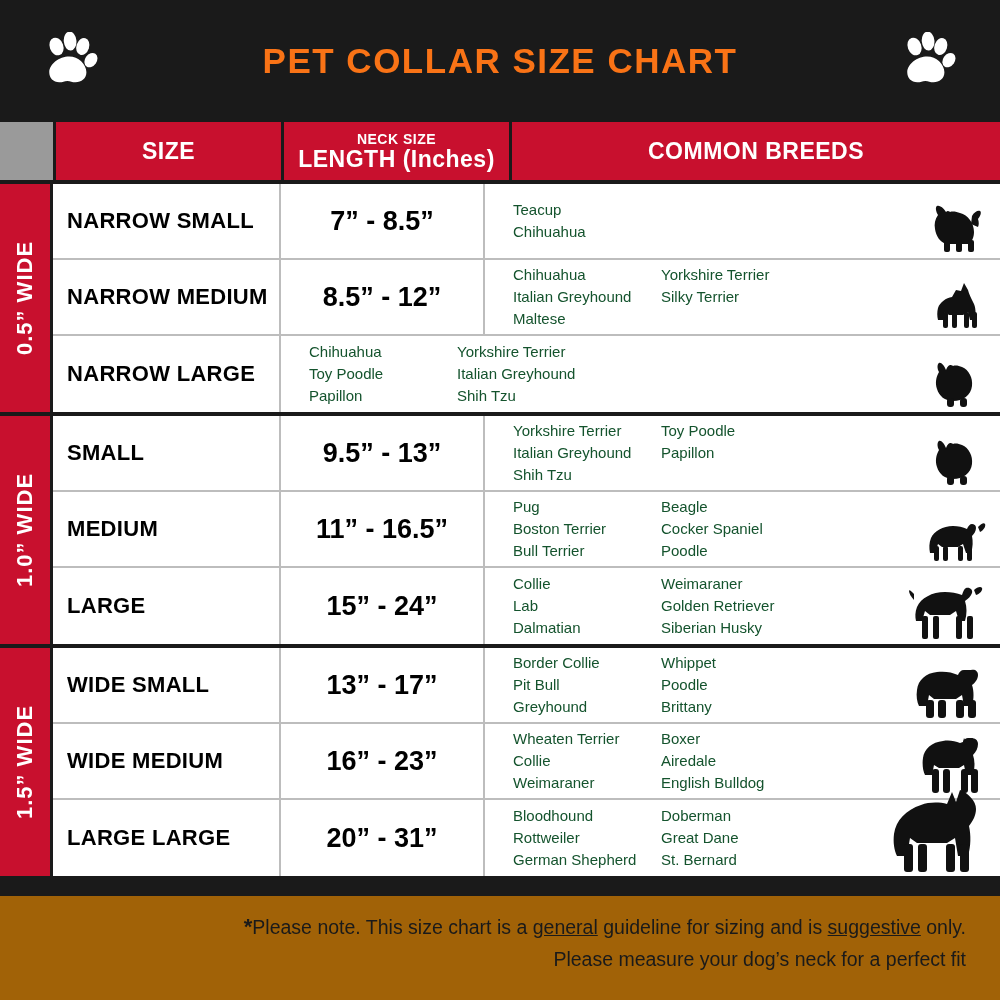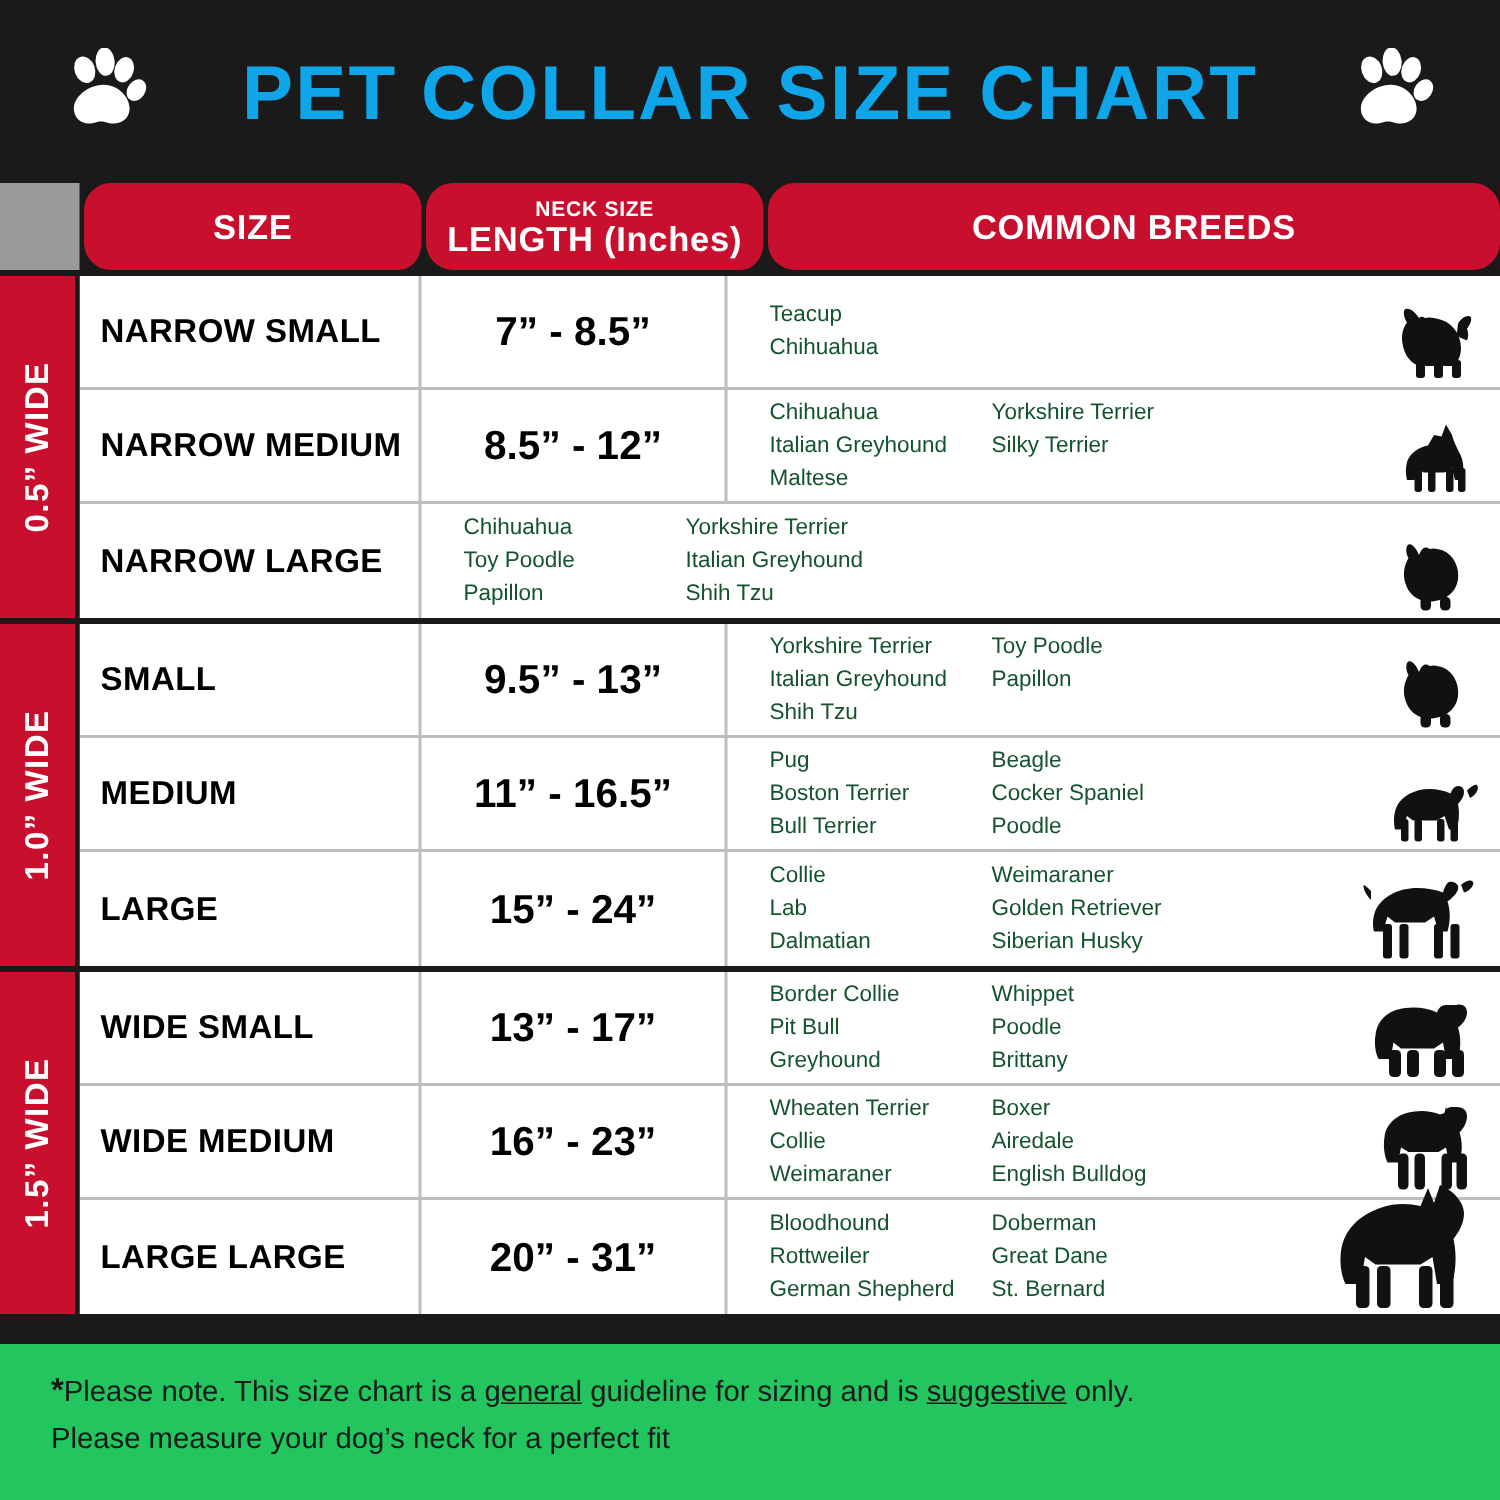--- a/index.html
+++ b/index.html
@@ -27,22 +27,22 @@
   .header {
     background: #1a1a1a;
     height: 122px;
     display: flex;
     align-items: center;
     justify-content: center;
     position: relative;
     flex: none;
   }
   .header-title {
-    color: #0ea5e9;
-    font-size: 51px;
+    color: #f97316;
+    font-size: 35px;
     font-weight: bold;
     letter-spacing: 1.5px;
     text-align: center;
   }
   .paw {
     position: absolute;
     width: 58px;
     height: 58px;
     top: 32px;
   }
@@ -74,21 +74,20 @@
     display: flex;
     align-items: center;
     justify-content: center;
     font-size: 23px;
     font-weight: bold;
     letter-spacing: 0.5px;
     border-right: 3px solid #1a1a1a;
     box-sizing: border-box;
     flex-direction: column;
     line-height: 1.0;
-    border-radius: 18px;
   }
   .ch.size { width: 228px; flex: none; }
   .ch.len { width: 228px; flex: none; }
   .ch.breeds { flex: 1; border-right: none; }
   .ch .sub {
     font-size: 14px;
     font-weight: bold;
     letter-spacing: 0.5px;
     margin-bottom: 2px;
   }
@@ -178,26 +177,27 @@
     position: absolute;
     right: 14px;
     bottom: 4px;
     display: flex;
     align-items: flex-end;
     justify-content: center;
   }
 
   
   .footer {
-    background: #22c55e;
+    background: #a16207;
     flex: none;
     height: 108px;
     padding: 14px 34px 0 34px;
     box-sizing: border-box;
     border-top: 4px solid #1a1a1a;
+    text-align: right;
   }
   .footer-line {
     font-size: 19.5px;
     color: #1a1a1a;
     line-height: 1.55;
   }
   .u { text-decoration: underline; }
   .star { font-size: 22px; font-weight: bold; }
 </style>
 </head>

